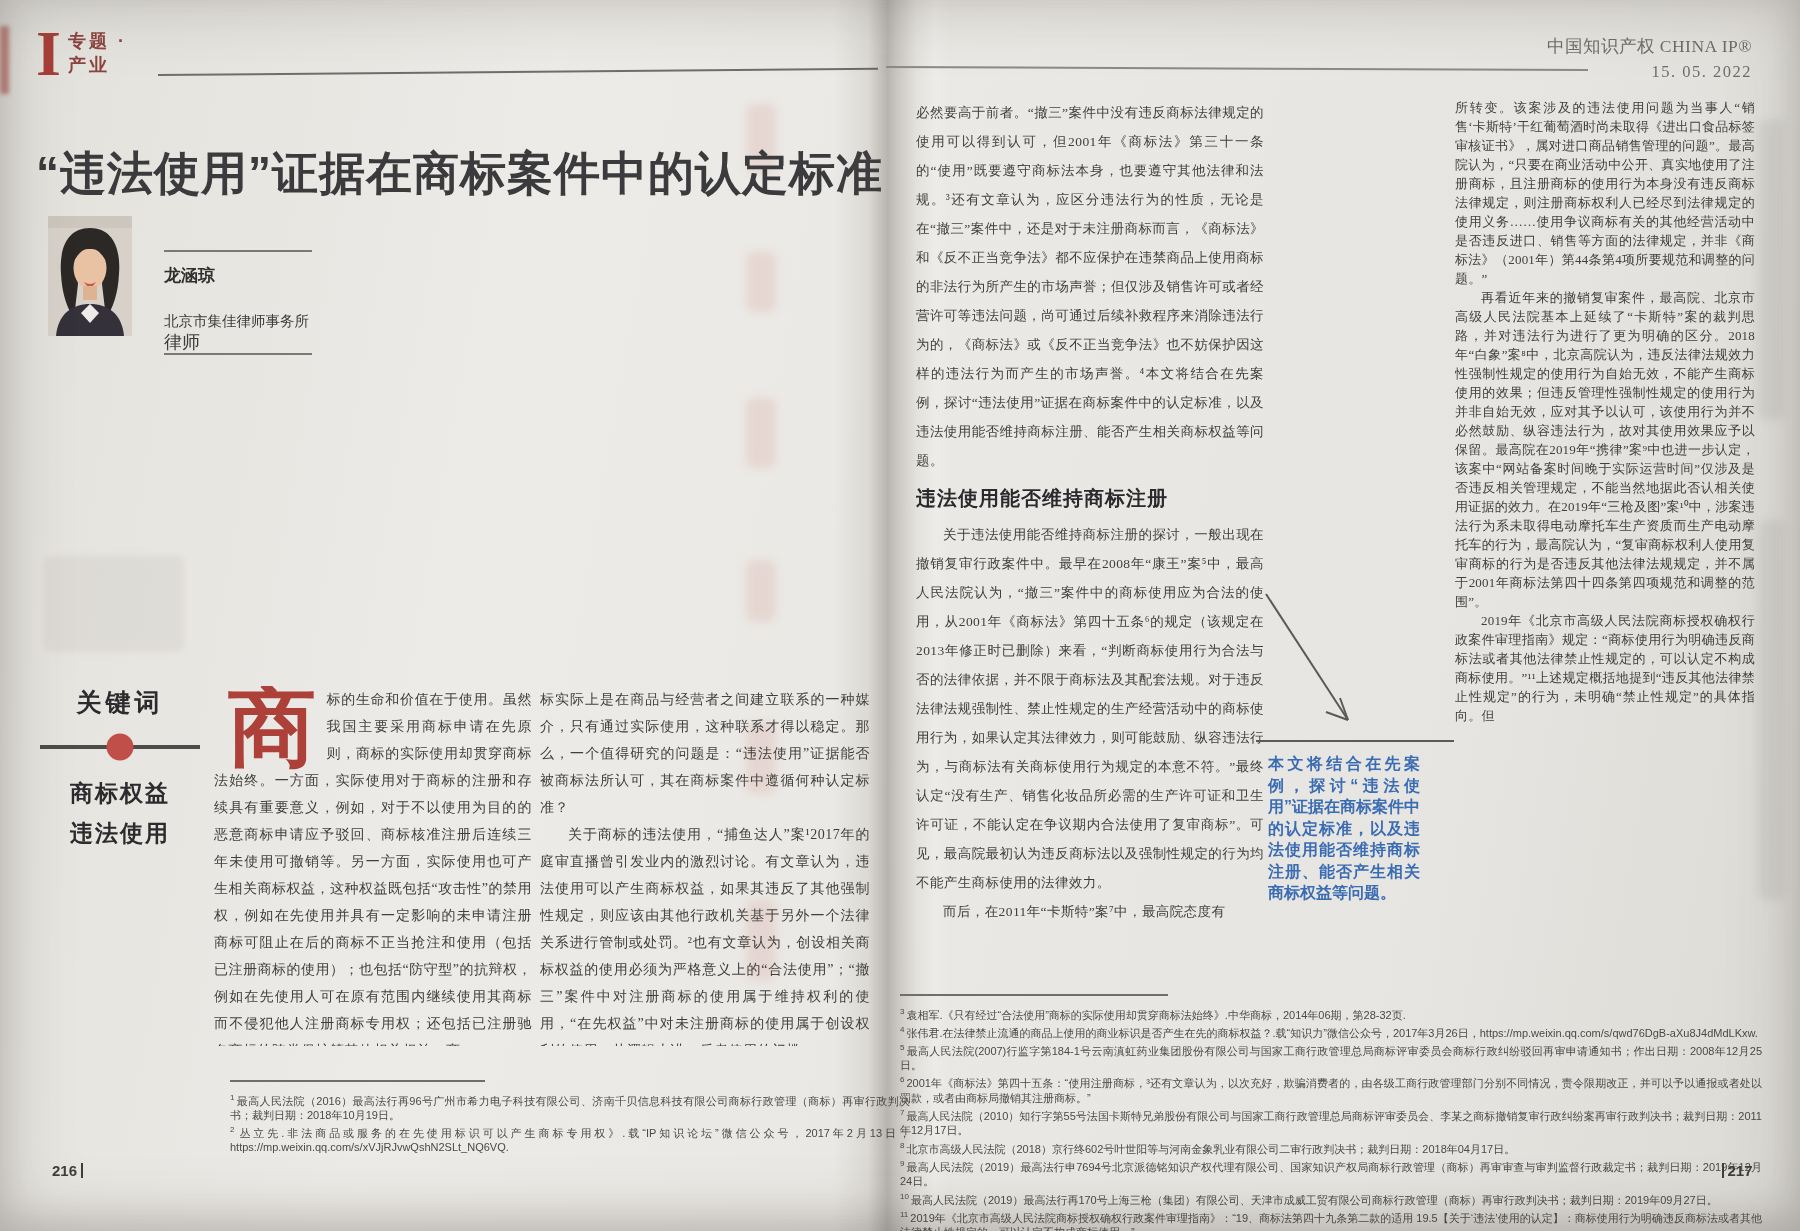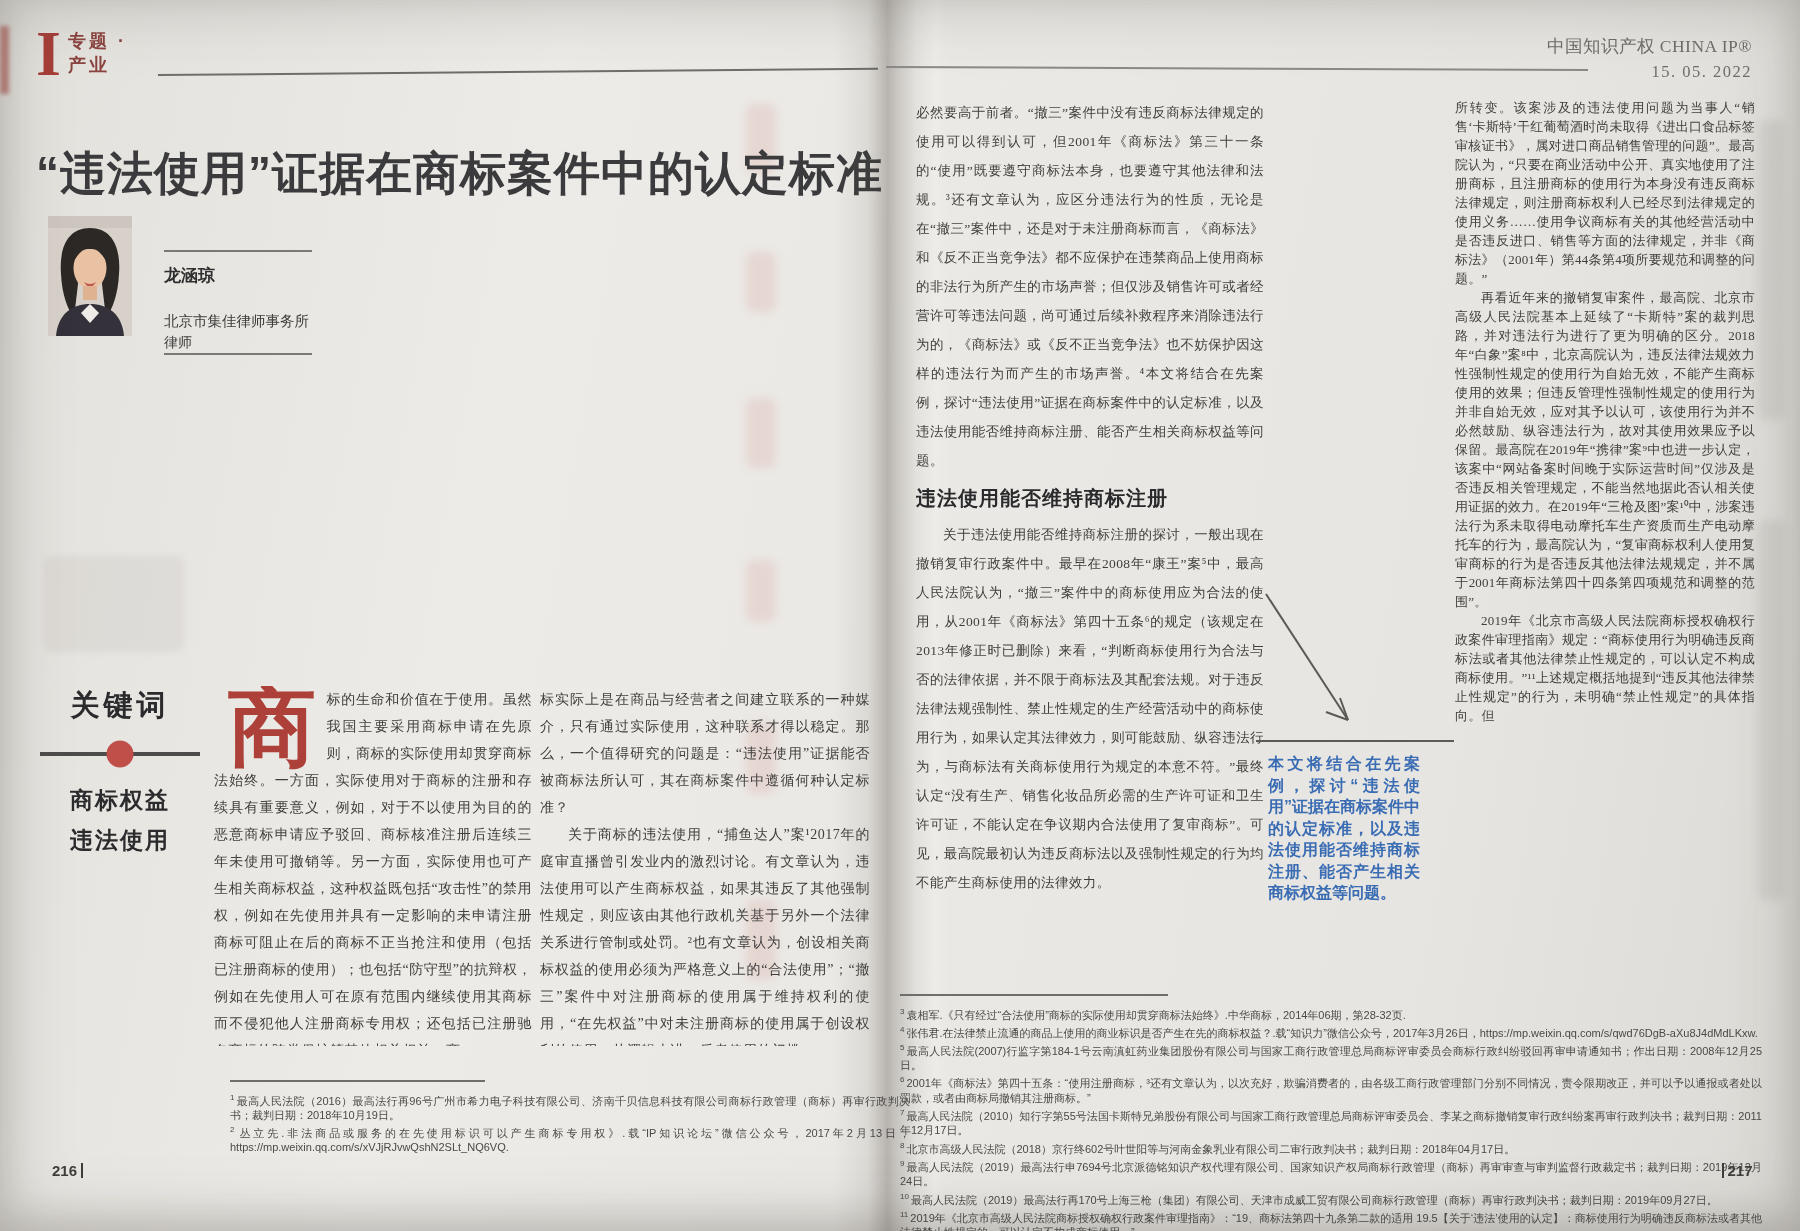--- a/index.html
+++ b/index.html
@@ -37,26 +37,26 @@
     font-family:"Liberation Sans",sans-serif; font-weight:bold; font-size:46px;
     letter-spacing:1px; color:#3b3b3d; }
 
   
   .author-photo { position:absolute; left:48px; top:216px; width:84px; height:120px; }
   .author-info { position:absolute; left:164px; top:250px; width:160px;
     font-family:"Liberation Sans",sans-serif; }
   .author-rule { width:148px; height:2px; background:#7a7976; }
   .author-name { font-size:17px; font-weight:bold; color:#2f2f2f; margin:12px 0 24px; }
   .author-org  { font-size:14.5px; color:#3c3c3c; line-height:21px; }
-  .author-role { font-size:14px; color:#3c3c3c; line-height:21px; }
+  .author-role { font-size:18px; color:#3c3c3c; line-height:21px; }
 
   
   .keywords { position:absolute; left:40px; top:686px; width:160px; text-align:center;
     font-family:"Liberation Sans",sans-serif; }
-  .keywords-label { font-size:29px; font-weight:bold; letter-spacing:4px; color:#2b2b2d; }
+  .keywords-label { font-size:25px; font-weight:bold; letter-spacing:4px; color:#2b2b2d; }
   .keyword-divider { position:relative; height:4px; background:#4c4c4a; margin:26px 0 24px; }
   .keyword-dot { position:absolute; left:50%; top:50%; transform:translate(-50%,-50%);
     width:27px; height:27px; border-radius:50%; background:#c14f49; }
   .keyword-item { font-size:23px; font-weight:bold; letter-spacing:2px; color:#2b2b2d; line-height:40px; }
 
   
   .bodycol { position:absolute; text-align:justify; color:#403f3d; }
   .lcol1 { left:214px; top:686px; width:318px; height:360px; font-size:14px; letter-spacing:.5px; line-height:27px; overflow:hidden; }
   .lcol2 { left:540px; top:686px; width:330px; height:360px; font-size:14px; letter-spacing:.5px; line-height:27px; overflow:hidden; }
   .dropcap { float:left; font-size:88px; line-height:72px; font-weight:bold; color:#ad4038;
@@ -182,20 +182,21 @@
   <div class="mag-block">
     <div class="mag-name">中国知识产权 CHINA IP®</div>
     <div class="mag-date">15. 05. 2022</div>
   </div>
   <div class="header-rule-right"></div>
 
   <div class="bodycol rcol1">
     <p class="noindent">必然要高于前者。“撤三”案件中没有违反商标法律规定的使用可以得到认可，但2001年《商标法》第三十一条的“使用”既要遵守商标法本身，也要遵守其他法律和法规。³还有文章认为，应区分违法行为的性质，无论是在“撤三”案件中，还是对于未注册商标而言，《商标法》和《反不正当竞争法》都不应保护在违禁商品上使用商标的非法行为所产生的市场声誉；但仅涉及销售许可或者经营许可等违法问题，尚可通过后续补救程序来消除违法行为的，《商标法》或《反不正当竞争法》也不妨保护因这样的违法行为而产生的市场声誉。⁴本文将结合在先案例，探讨“违法使用”证据在商标案件中的认定标准，以及违法使用能否维持商标注册、能否产生相关商标权益等问题。</p>
     <h2 class="subhead">违法使用能否维持商标注册</h2>
     <p class="indent">关于违法使用能否维持商标注册的探讨，一般出现在撤销复审行政案件中。最早在2008年“康王”案⁵中，最高人民法院认为，“撤三”案件中的商标使用应为合法的使用，从2001年《商标法》第四十五条⁶的规定（该规定在2013年修正时已删除）来看，“判断商标使用行为合法与否的法律依据，并不限于商标法及其配套法规。对于违反法律法规强制性、禁止性规定的生产经营活动中的商标使用行为，如果认定其法律效力，则可能鼓励、纵容违法行为，与商标法有关商标使用行为规定的本意不符。”最终认定“没有生产、销售化妆品所必需的生产许可证和卫生许可证，不能认定在争议期内合法使用了复审商标”。可见，最高院最初认为违反商标法以及强制性规定的行为均不能产生商标使用的法律效力。</p>
+    <p class="indent">而后，在2011年“卡斯特”案⁷中，最高院态度有</p>
   </div>
 
   <div class="pq-arrow">
     <svg width="104" height="150" viewBox="0 0 104 150">
       <path d="M8 6 L90 132" stroke="#5a5956" stroke-width="2" fill="none"></path>
       <path d="M90 132 L82 110" stroke="#5a5956" stroke-width="2" fill="none"></path>
       <path d="M90 132 L68 124" stroke="#5a5956" stroke-width="2" fill="none"></path>
     </svg>
   </div>
   <div class="pq-rule"></div>

